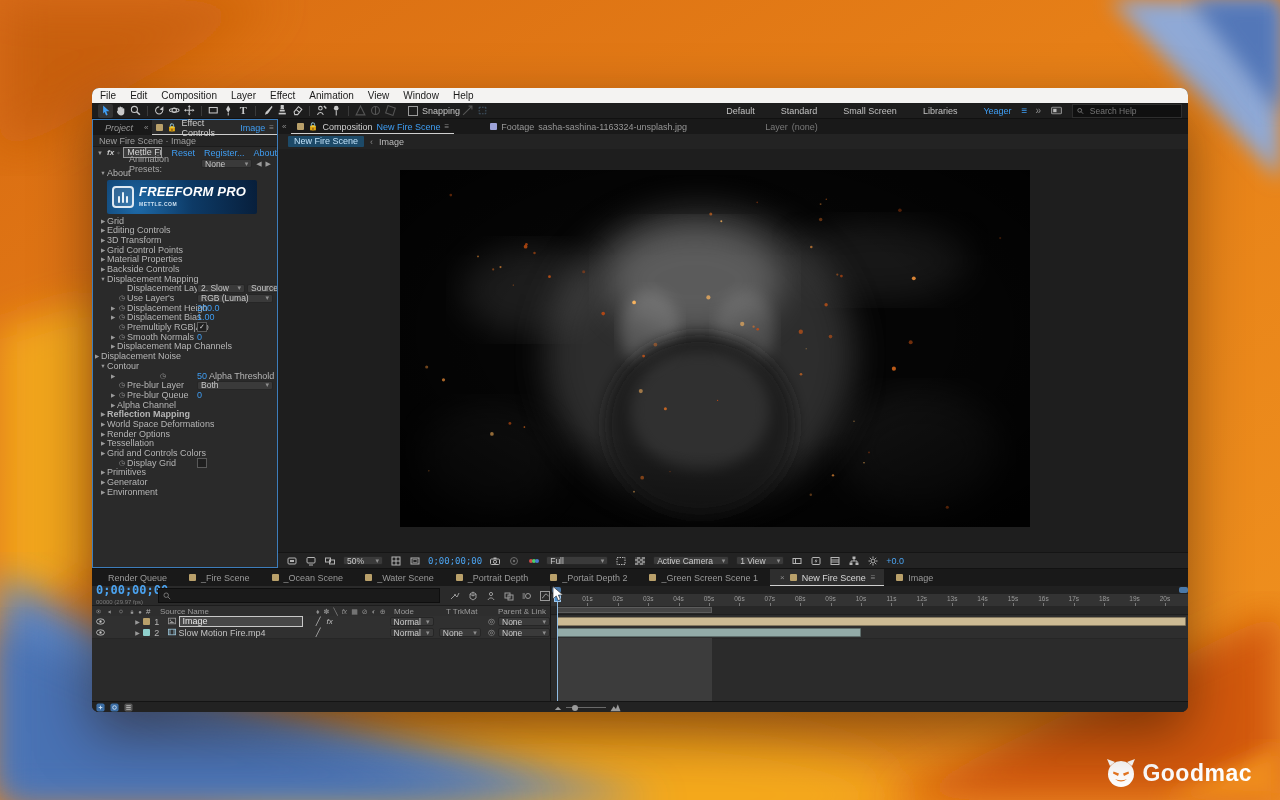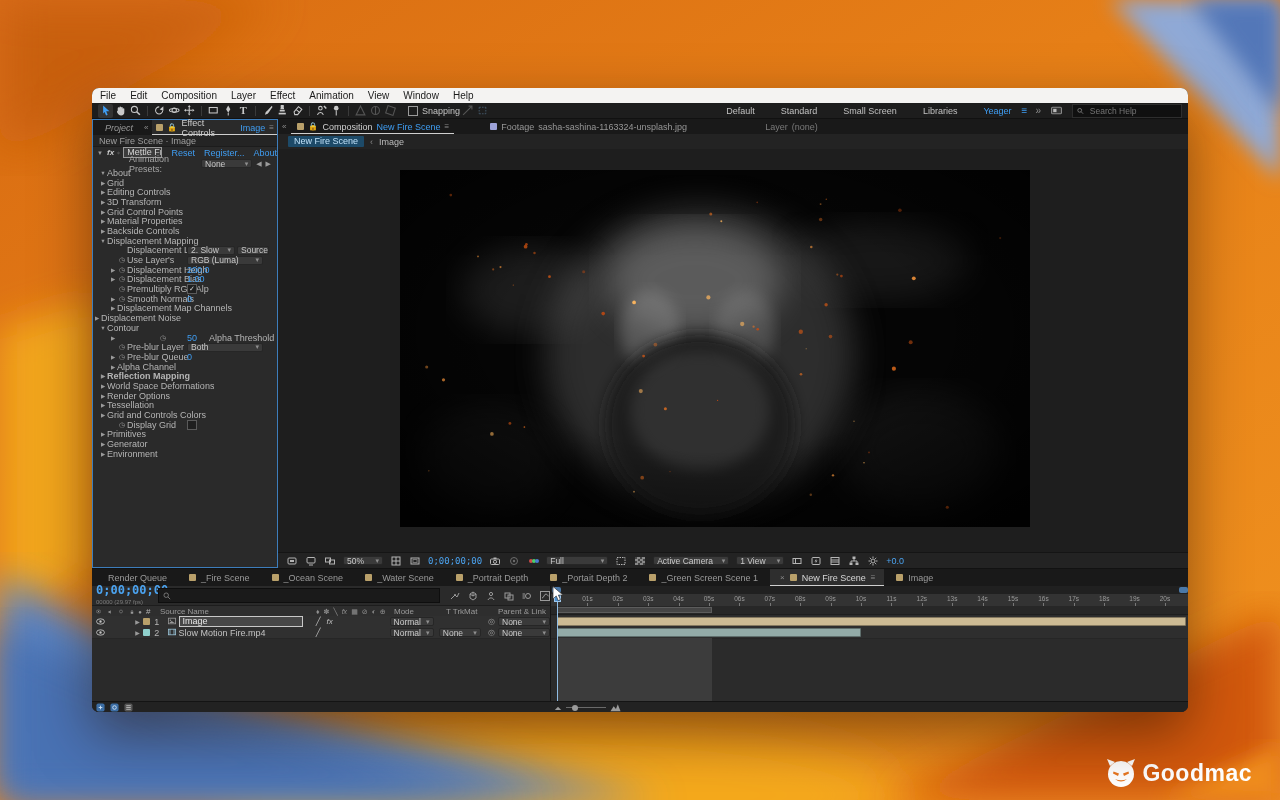--- a/index.html
+++ b/index.html
@@ -50,21 +50,21 @@
   .namebox{border:1px solid #9a9a9a;background:#3c3c3c;color:#d6d6d6;padding:0 3px;height:9px;line-height:9px;
     max-width:92px;overflow:hidden;white-space:nowrap;}
   .fxlink{color:#3f9df2;margin-left:6px;}
   .presets{height:11px;display:flex;align-items:center;justify-content:flex-end;gap:4px;padding-right:6px;color:#a5a5a5;margin-left:36px;}
   .navarr{color:#9a9a9a;font-size:7px;}
   .ecrows{position:absolute;top:48px;left:0;right:0;bottom:0;overflow:hidden;}
   .ecrow{height:9.7px;display:flex;align-items:center;color:#b5b5b5;white-space:nowrap;}
   .ecrow .car{width:8px;text-align:center;font-size:5.5px;color:#9a9a9a;flex:0 0 auto;}
   .ecrow .swc{width:10px;font-size:7px;color:#9a9a9a;text-align:center;flex:0 0 auto;}
   .ecrow .lbl{overflow:hidden;text-overflow:clip;}
-  .ecrow .ctrls{position:absolute;left:94px;display:flex;gap:2px;align-items:center;}
+  .ecrow .ctrls{position:absolute;left:104px;display:flex;gap:2px;align-items:center;}
   .val{color:#3f9df2;}
   .cbx{width:8px;height:8px;border:1px solid #5a5a5a;background:#1f1f1f;color:#d0d0d0;font-size:7px;
     line-height:8px;text-align:center;}
   .banner{margin:2px 0 2px 14px;width:150px;height:34px;border-radius:2px;position:relative;overflow:hidden;
     background:radial-gradient(circle at 20% 80%,#1e6aa8 0%,#0d3a66 45%,#071e3a 100%);display:flex;align-items:center;}
   .banner .blogo{width:22px;height:22px;margin:0 5px;border:2px solid #dfe9f2;border-radius:4px;display:flex;
     align-items:flex-end;justify-content:center;gap:1.5px;padding:3px;box-sizing:border-box;background:rgba(255,255,255,.12);}
   .banner .blogo i{display:block;width:2.5px;background:#eaf2f8;border-radius:1px;}
   .banner .btxt{color:#fff;font-weight:bold;font-style:italic;font-size:13px;letter-spacing:.2px;line-height:11px;}
   .banner .bsub{color:#cfe2f2;font-size:5px;font-weight:bold;letter-spacing:.5px;}
@@ -371,20 +371,28 @@
         <span>None</span>
           <span class="cv">▾</span>
       </span>
       <span class="navarr">◀</span>
       <span class="navarr">▶</span>
     </div>
     <div class="ecrows" id="ecrows">
         <div class="ecrow" style="position: relative; padding-left: 6px;">
           <span class="car">▼</span>
           <span class="lbl">About</span>
+        </div>
+        <div class="banner">
+          <span class="blogo">
+            <i style="height:7px"></i>
+            <i style="height:11px"></i>
+            <i style="height:7px"></i>
+          </span>
+          <span><span class="btxt">FREEFORM PRO</span><br><span class="bsub">METTLE.COM</span></span>
         </div>
         <div class="ecrow" style="position: relative; padding-left: 6px;">
           <span class="car">▶</span>
           <span class="lbl">Grid</span>
         </div>
         <div class="ecrow" style="position: relative; padding-left: 6px;">
           <span class="car">▶</span>
           <span class="lbl">Editing Controls</span>
         </div>
         <div class="ecrow" style="position: relative; padding-left: 6px;">

